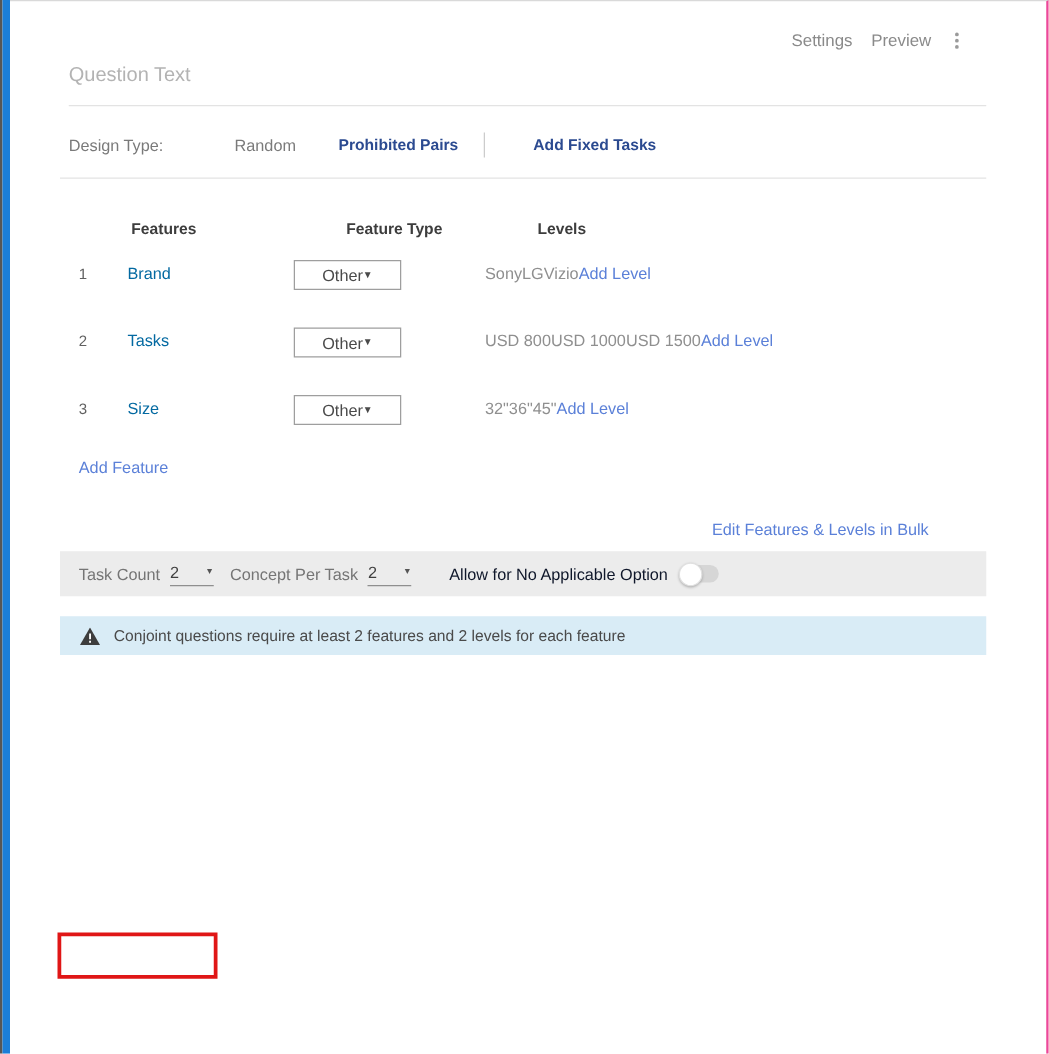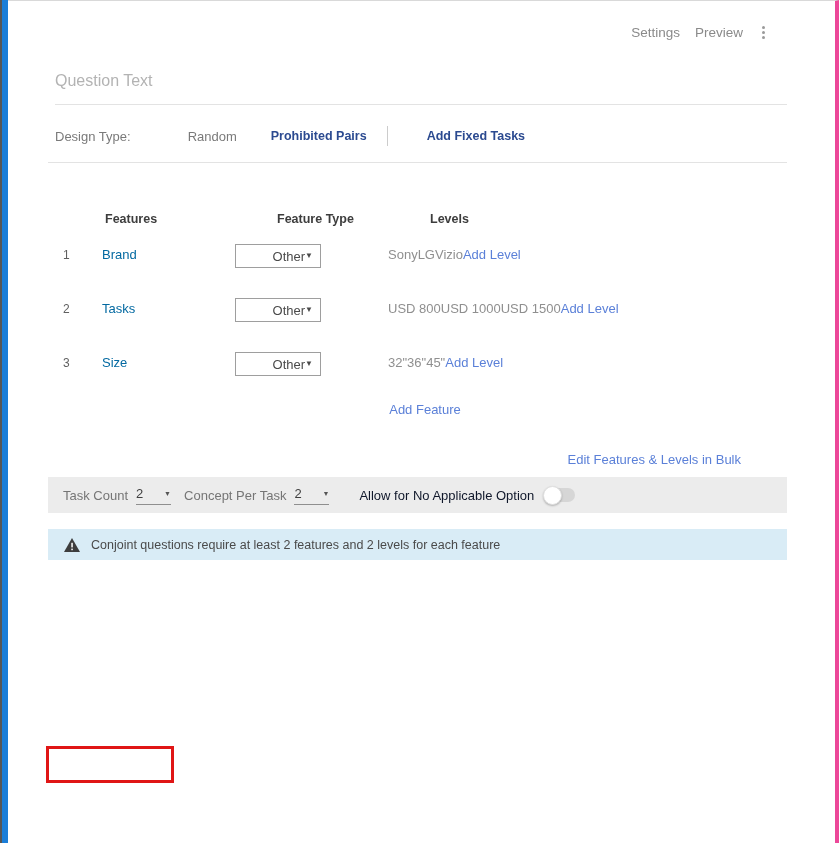--- a/index.html
+++ b/index.html
@@ -8,69 +8,69 @@
     position: relative;
     background: #ffffff;
     font-family: "Liberation Sans", sans-serif;
     overflow: hidden;
   }
   .edge-dark { position: absolute; left: 0; top: 0; width: 2px; height: 843px; background: #565656; }
   .edge-blue { position: absolute; left: 2px; top: 0; width: 6px; height: 843px; background: #1b7ed8; }
   .panel {
     position: absolute; left: 8px; top: 0; width: 831px; height: 843px;
     border-top: 1px solid #d9d9d9;
-    border-right: 4px solid #ec4899;
+    border-right: 2px solid #ec4899;
     background: #fff;
   }
   .content { padding: 0 48px 0 40px; }
 
   
   .header-actions {
     padding-top: 23px; padding-right: 18px;
     display: flex; justify-content: flex-end; align-items: center; gap: 15px;
   }
   .hdr-link { font-size: 13.5px; color: #8a8a8a; cursor: pointer; }
   .kebab { display: inline-flex; flex-direction: column; gap: 2px; padding: 2px 4px; cursor: pointer; }
   .kebab i { width: 3px; height: 3px; border-radius: 50%; background: #9a9a9a; }
 
   
-  .question-text { margin-top: 31px; margin-left: 7px; font-size: 16px; color: #b3b3b3; cursor: text; }
+  .question-text { margin-top: 11px; margin-left: 7px; font-size: 16px; color: #b3b3b3; cursor: text; }
   .hr { border-bottom: 1px solid #e3e3e3; }
   .hr1 { margin-top: 14px; margin-left: 7px; }
   .hr2 { margin-top: 16px; }
 
   
   .design-row { margin-top: 21px; margin-left: 7px; display: flex; align-items: center; }
   .design-lbl { font-size: 13px; color: #7a7a7a; }
   .design-val { font-size: 13px; color: #7a7a7a; margin-left: 57px; cursor: pointer; }
   .navy-link { font-size: 12.5px; font-weight: 700; color: #2b4a90; cursor: pointer; }
   .pp { margin-left: 34px; }
   .vdiv { width: 1px; height: 20px; background: #cccccc; margin: 0 19px 0 20px; }
   .aft { margin-left: 20px; }
 
   
   .grid { display: grid; grid-template-columns: 39px 133px 153px auto; margin-left: 15px; }
-  .thead { margin-top: 49px; padding-left: 42px; }
+  .thead { margin-top: 33px; padding-left: 42px; }
   .th { font-size: 12.5px; font-weight: 700; color: #3d3d3d; }
   .th-features { grid-column: 1 / 3; }
   .feature-row { margin-top: 18px; margin-bottom: 14px; }
   .feature-row:first-of-type { margin-top: 18px; }
   .fnum { font-size: 12px; color: #606060; padding-top: 4px; }
   .fname { font-size: 13px; color: #0369a1; padding-top: 3px; cursor: text; }
   .selwrap { padding-top: 0; }
   .select {
     width: 86px; height: 24px; border: 1px solid #9e9e9e; background: #fff;
-    display: flex; align-items: center; justify-content: flex-end;
+    display: flex; align-items: center; justify-content: center;
     padding: 0 7px; font-size: 13px; color: #4a4a4a; cursor: pointer;
   }
   .chev { font-size: 8px; color: #4a4a4a; line-height: 1; }
   .levels { display: flex; flex-direction: row; }
   .level { height: 36px; font-size: 13px; color: #8f8f8f; padding-top: 3px; cursor: text; }
   .blue-link { color: #5b80d8; cursor: pointer; }
-  .add-feature { margin-top: 8px; margin-left: 15px; font-size: 13px; height: 16px; text-align: center; }
+  .add-feature { margin-top: 8px; margin-left: 15px; font-size: 13px; height: 16px; }
 
   
   .bulk-row { margin-top: 34px; text-align: right; padding-right: 46px; font-size: 13px; height: 15px; }
 
   
   .task-bar {
     margin-top: 10px; height: 36px; background: #ececec;
     display: flex; align-items: center; padding: 0 15px;
   }
   .bar-lbl { font-size: 13px; color: #757575; white-space: nowrap; }

